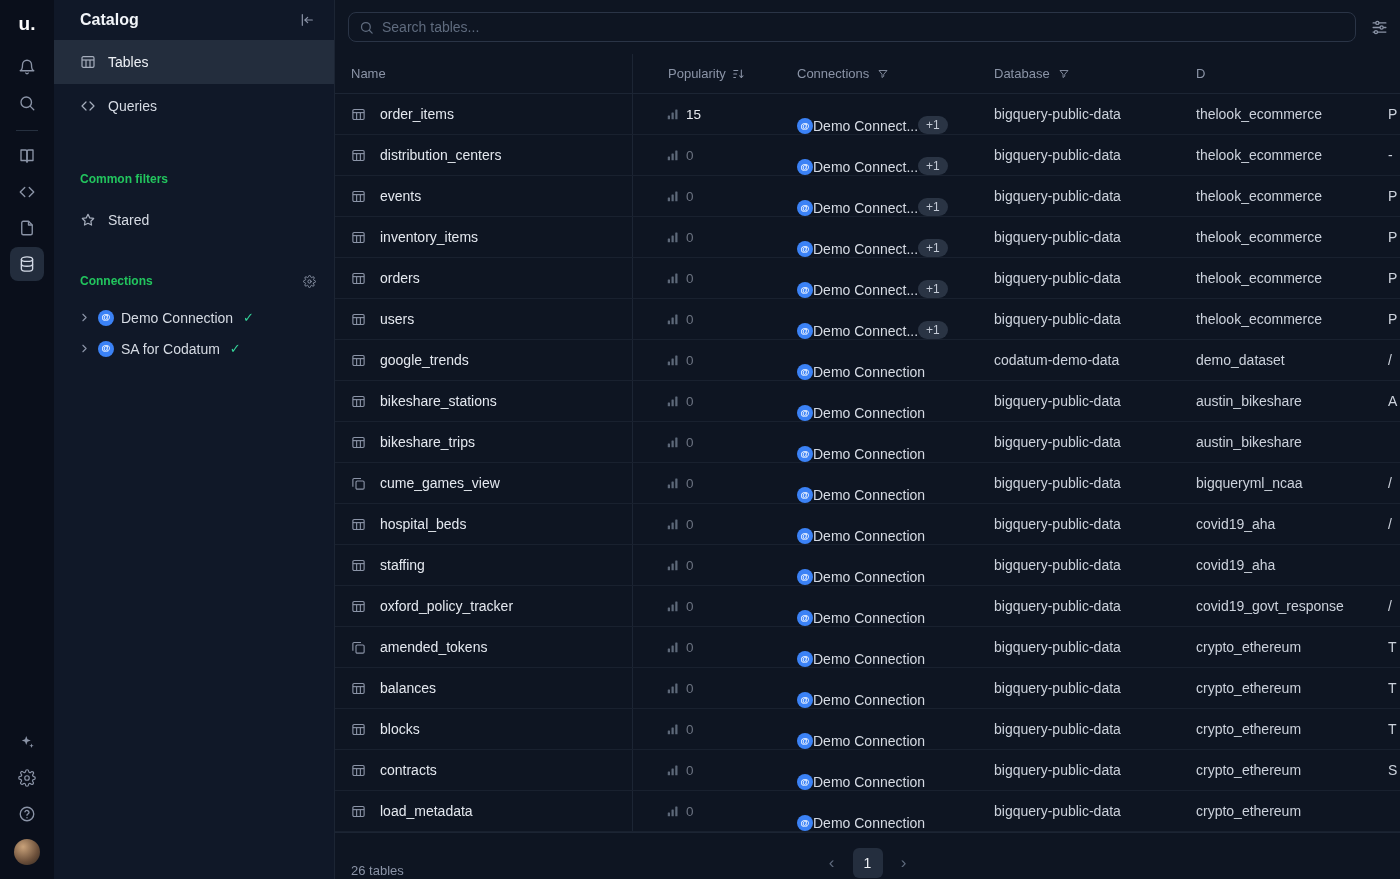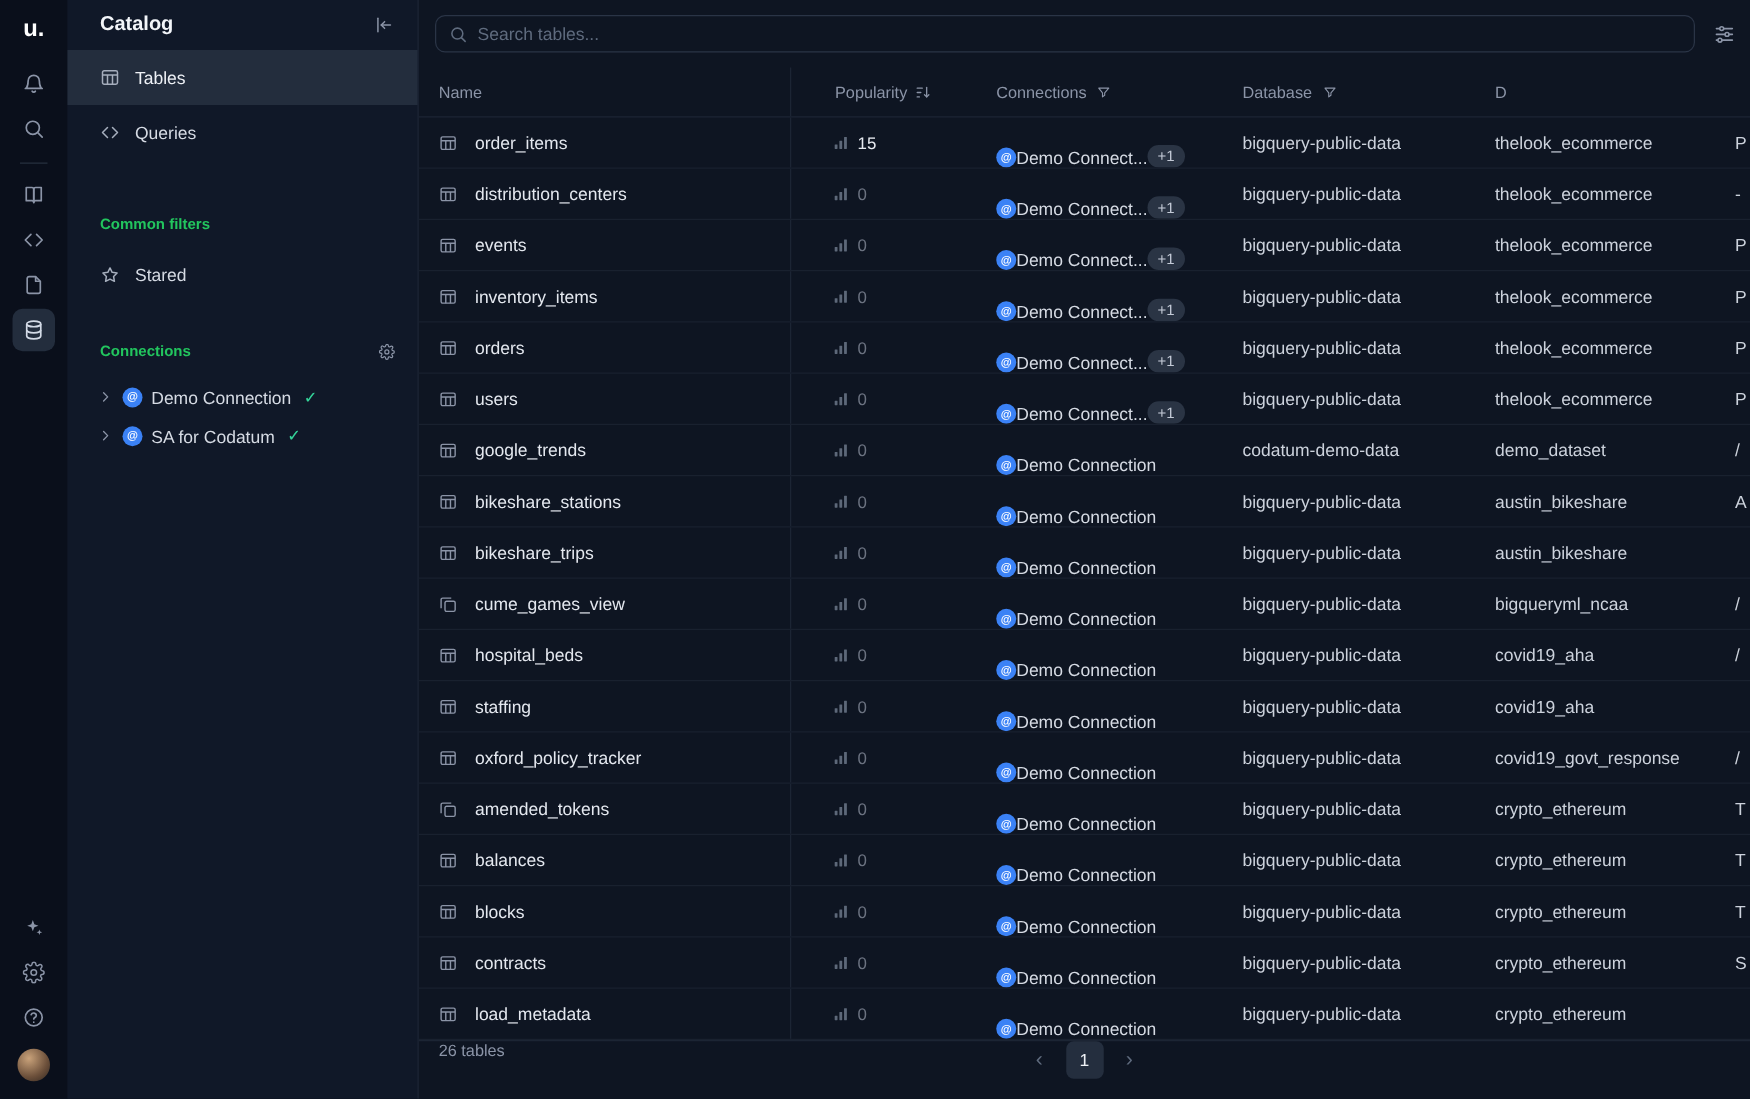--- a/index.html
+++ b/index.html
@@ -61,21 +61,21 @@
   .cell-name { gap:14px; border-right:1px solid #1c2534; color:#e4e8ef; }
   .cell-name .icon16 { color:#8b94a7; display:flex; flex-shrink:0; }
   .cell-pop { padding-left:34px; gap:7px; }
   .bars { color:#5d6activate; color:#5d6879; display:flex; }
   .pop-val { color:#6b7280; font-size:13.5px; }
   .pop-val.hot { color:#e8ebf1; }
   .cell-conn { color:#d6dbe4;align-items:flex-end; }
   .badge { background:#2a3444; color:#c3cad6; font-size:12px; padding:2px 8px; border-radius:999px; flex-shrink:0; }
   .cell-db, .cell-schema, .cell-desc { color:#ccd2dc; }
 
-  .tfoot { height:46px; border-top:1px solid #1c2534; display:flex; align-items:flex-start; padding:0 16px; position:relative; flex-shrink:0; }
+  .tfoot { height:46px; border-top:1px solid #1c2534; display:flex; align-items:flex-end; padding:0 16px; position:relative; flex-shrink:0; }
   .count { font-size:13px; color:#8b94a7; }
   .pagination { position:absolute; left:50%; transform:translateX(-50%); display:flex; align-items:center; gap:8px; }
   .page-arrow { background:none; border:none; color:#5f6b7e; font-size:17px; width:26px; height:26px; display:flex; align-items:center; justify-content:center; cursor:pointer; }
   .page-num { width:30px; height:30px; background:#242e3e; border-radius:6px; display:flex; align-items:center; justify-content:center; color:#eef1f5; font-size:14px; cursor:pointer; }
 </style>
 </head>
 <body>
 
 <nav class="rail">
   <div class="rail-logo">u.</div>

